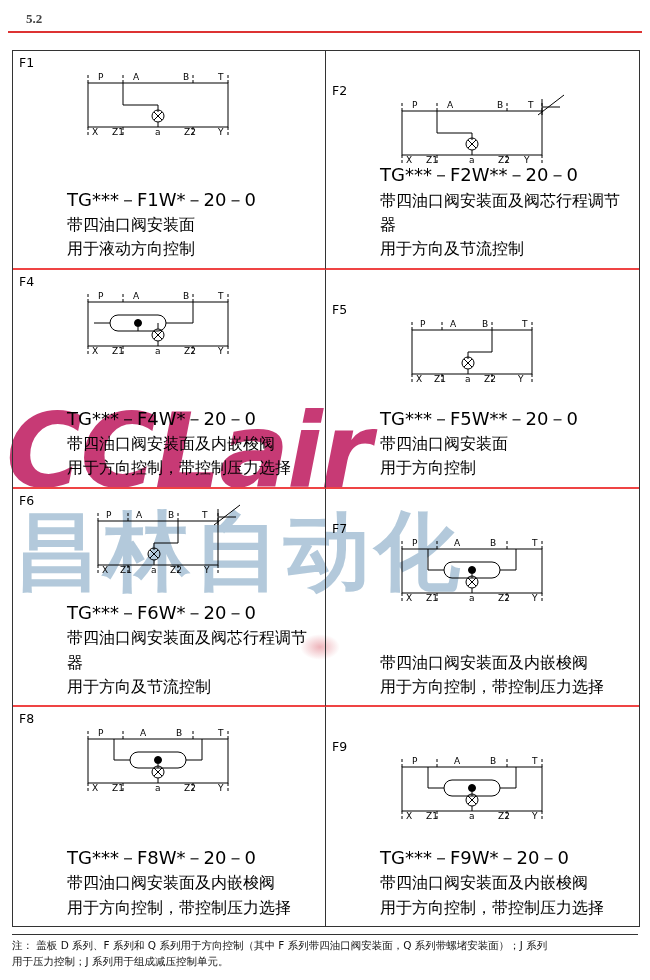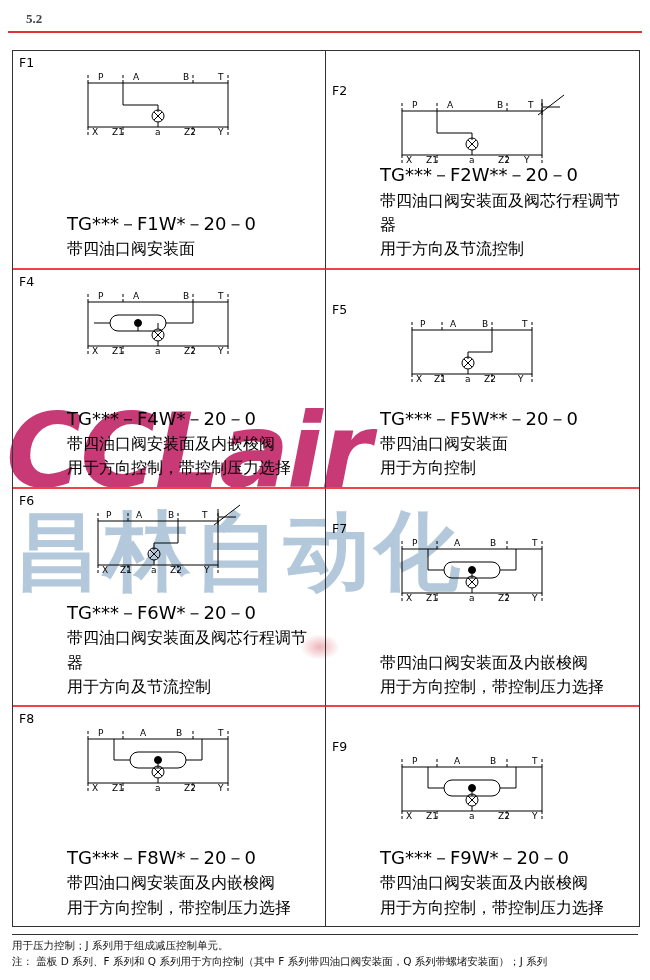--- a/index.html
+++ b/index.html
@@ -167,20 +167,21 @@
               <text x="38" y="70">Z1</text>
             <text x="81" y="70">a</text>
               <text x="110" y="70">Z2</text>
               <text x="144" y="70">Y</text>
           </g>
         </svg>
       </div>
       <div class="cap">
         <div class="code">TG***－F1W*－20－0</div>
         <div class="l">带四油口阀安装面</div>
+        <div class="l">用于液动方向控制</div>
       </div>
     </div>
 
     <div class="cell">
       <div class="cell-id">F2</div>
       <div class="sym">
         <svg width="190" height="88" viewBox="0 0 190 88">
           <g stroke="#000" fill="none" stroke-width="1">
             <rect x="14" y="18" width="140" height="44"></rect>
             <line x1="14" y1="18" x2="14" y2="8" stroke-dasharray="3,2"></line>
@@ -489,18 +490,18 @@
         <div class="code">TG***－F9W*－20－0</div>
         <div class="l">带四油口阀安装面及内嵌梭阀</div>
         <div class="l">用于方向控制，带控制压力选择</div>
       </div>
     </div>
 
   </div>
 
   <div class="foot-rule"></div>
   <div class="foot">
+    <span class="fl">注：   盖板 D 系列、F 系列和 Q 系列用于方向控制（其中 F 系列带四油口阀安装面，Q 系列带螺堵安装面）；J 系列</span>
     <span class="fl">用于压力控制；J 系列用于组成减压控制单元。</span>
-    <span class="fl">注：   盖板 D 系列、F 系列和 Q 系列用于方向控制（其中 F 系列带四油口阀安装面，Q 系列带螺堵安装面）；J 系列</span>
   </div>
   <div class="foot-wm">CCLair 昌林自动化</div>
 
 </div>
 
 </body></html>

